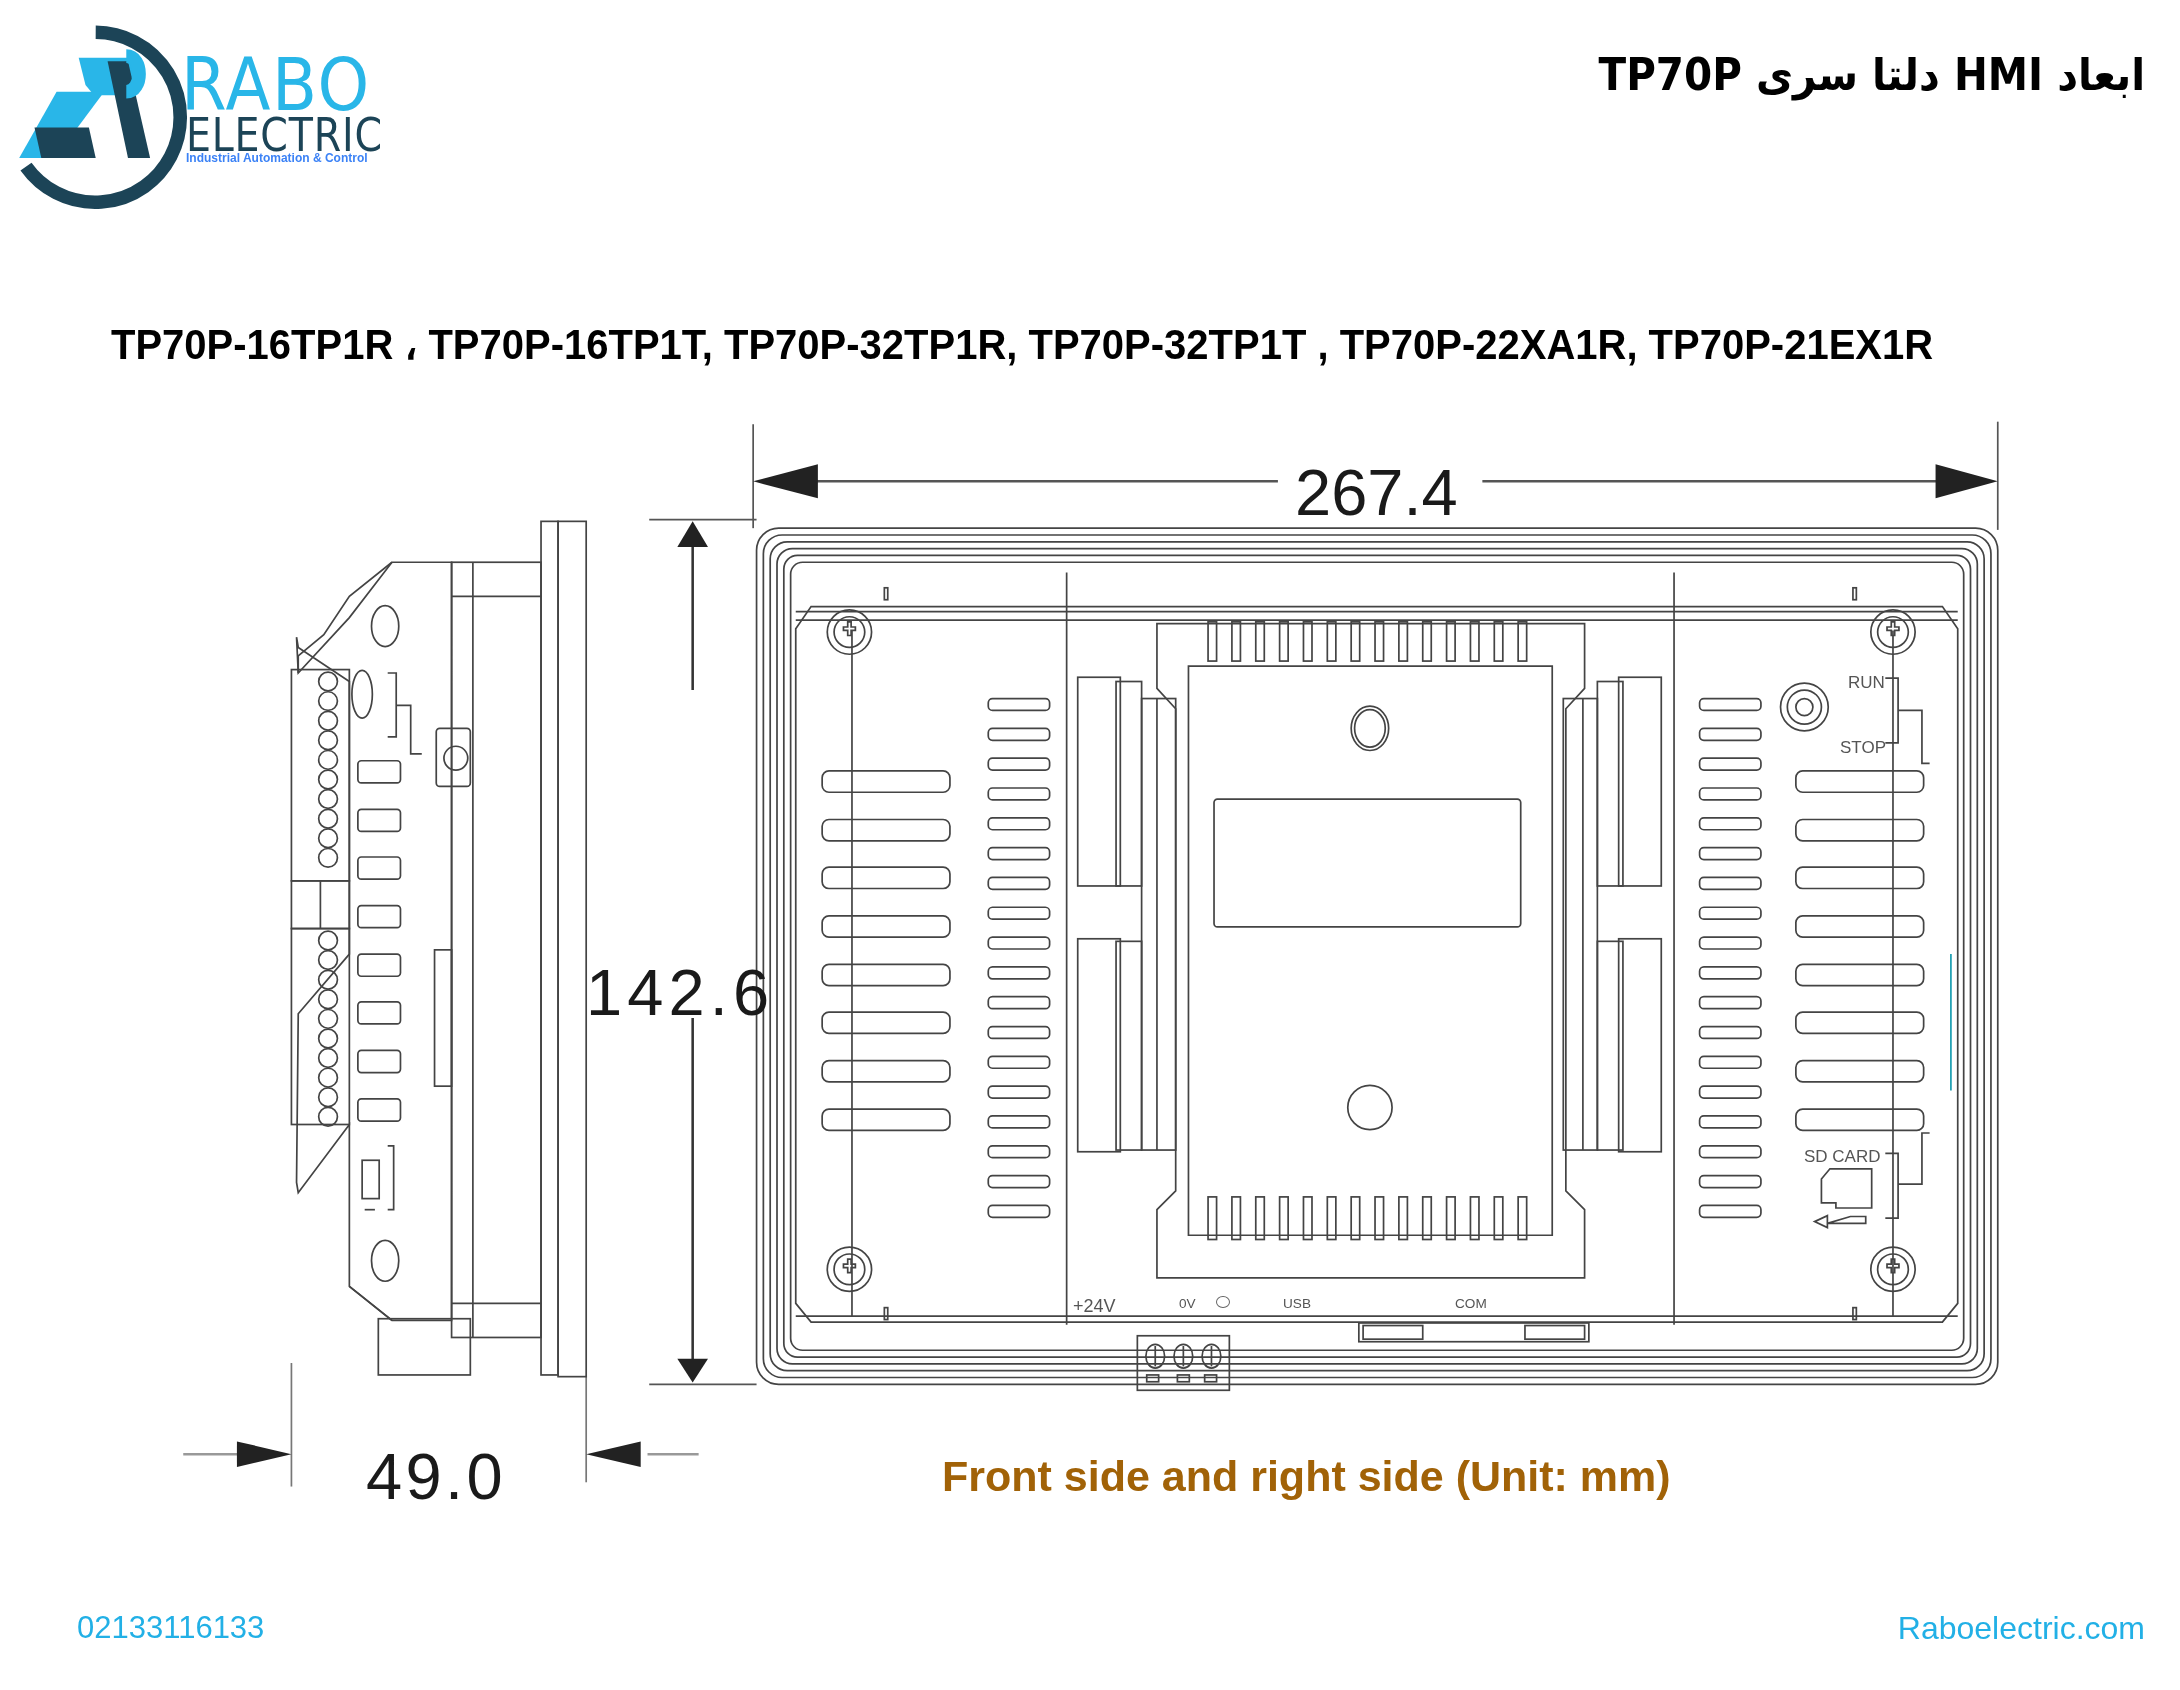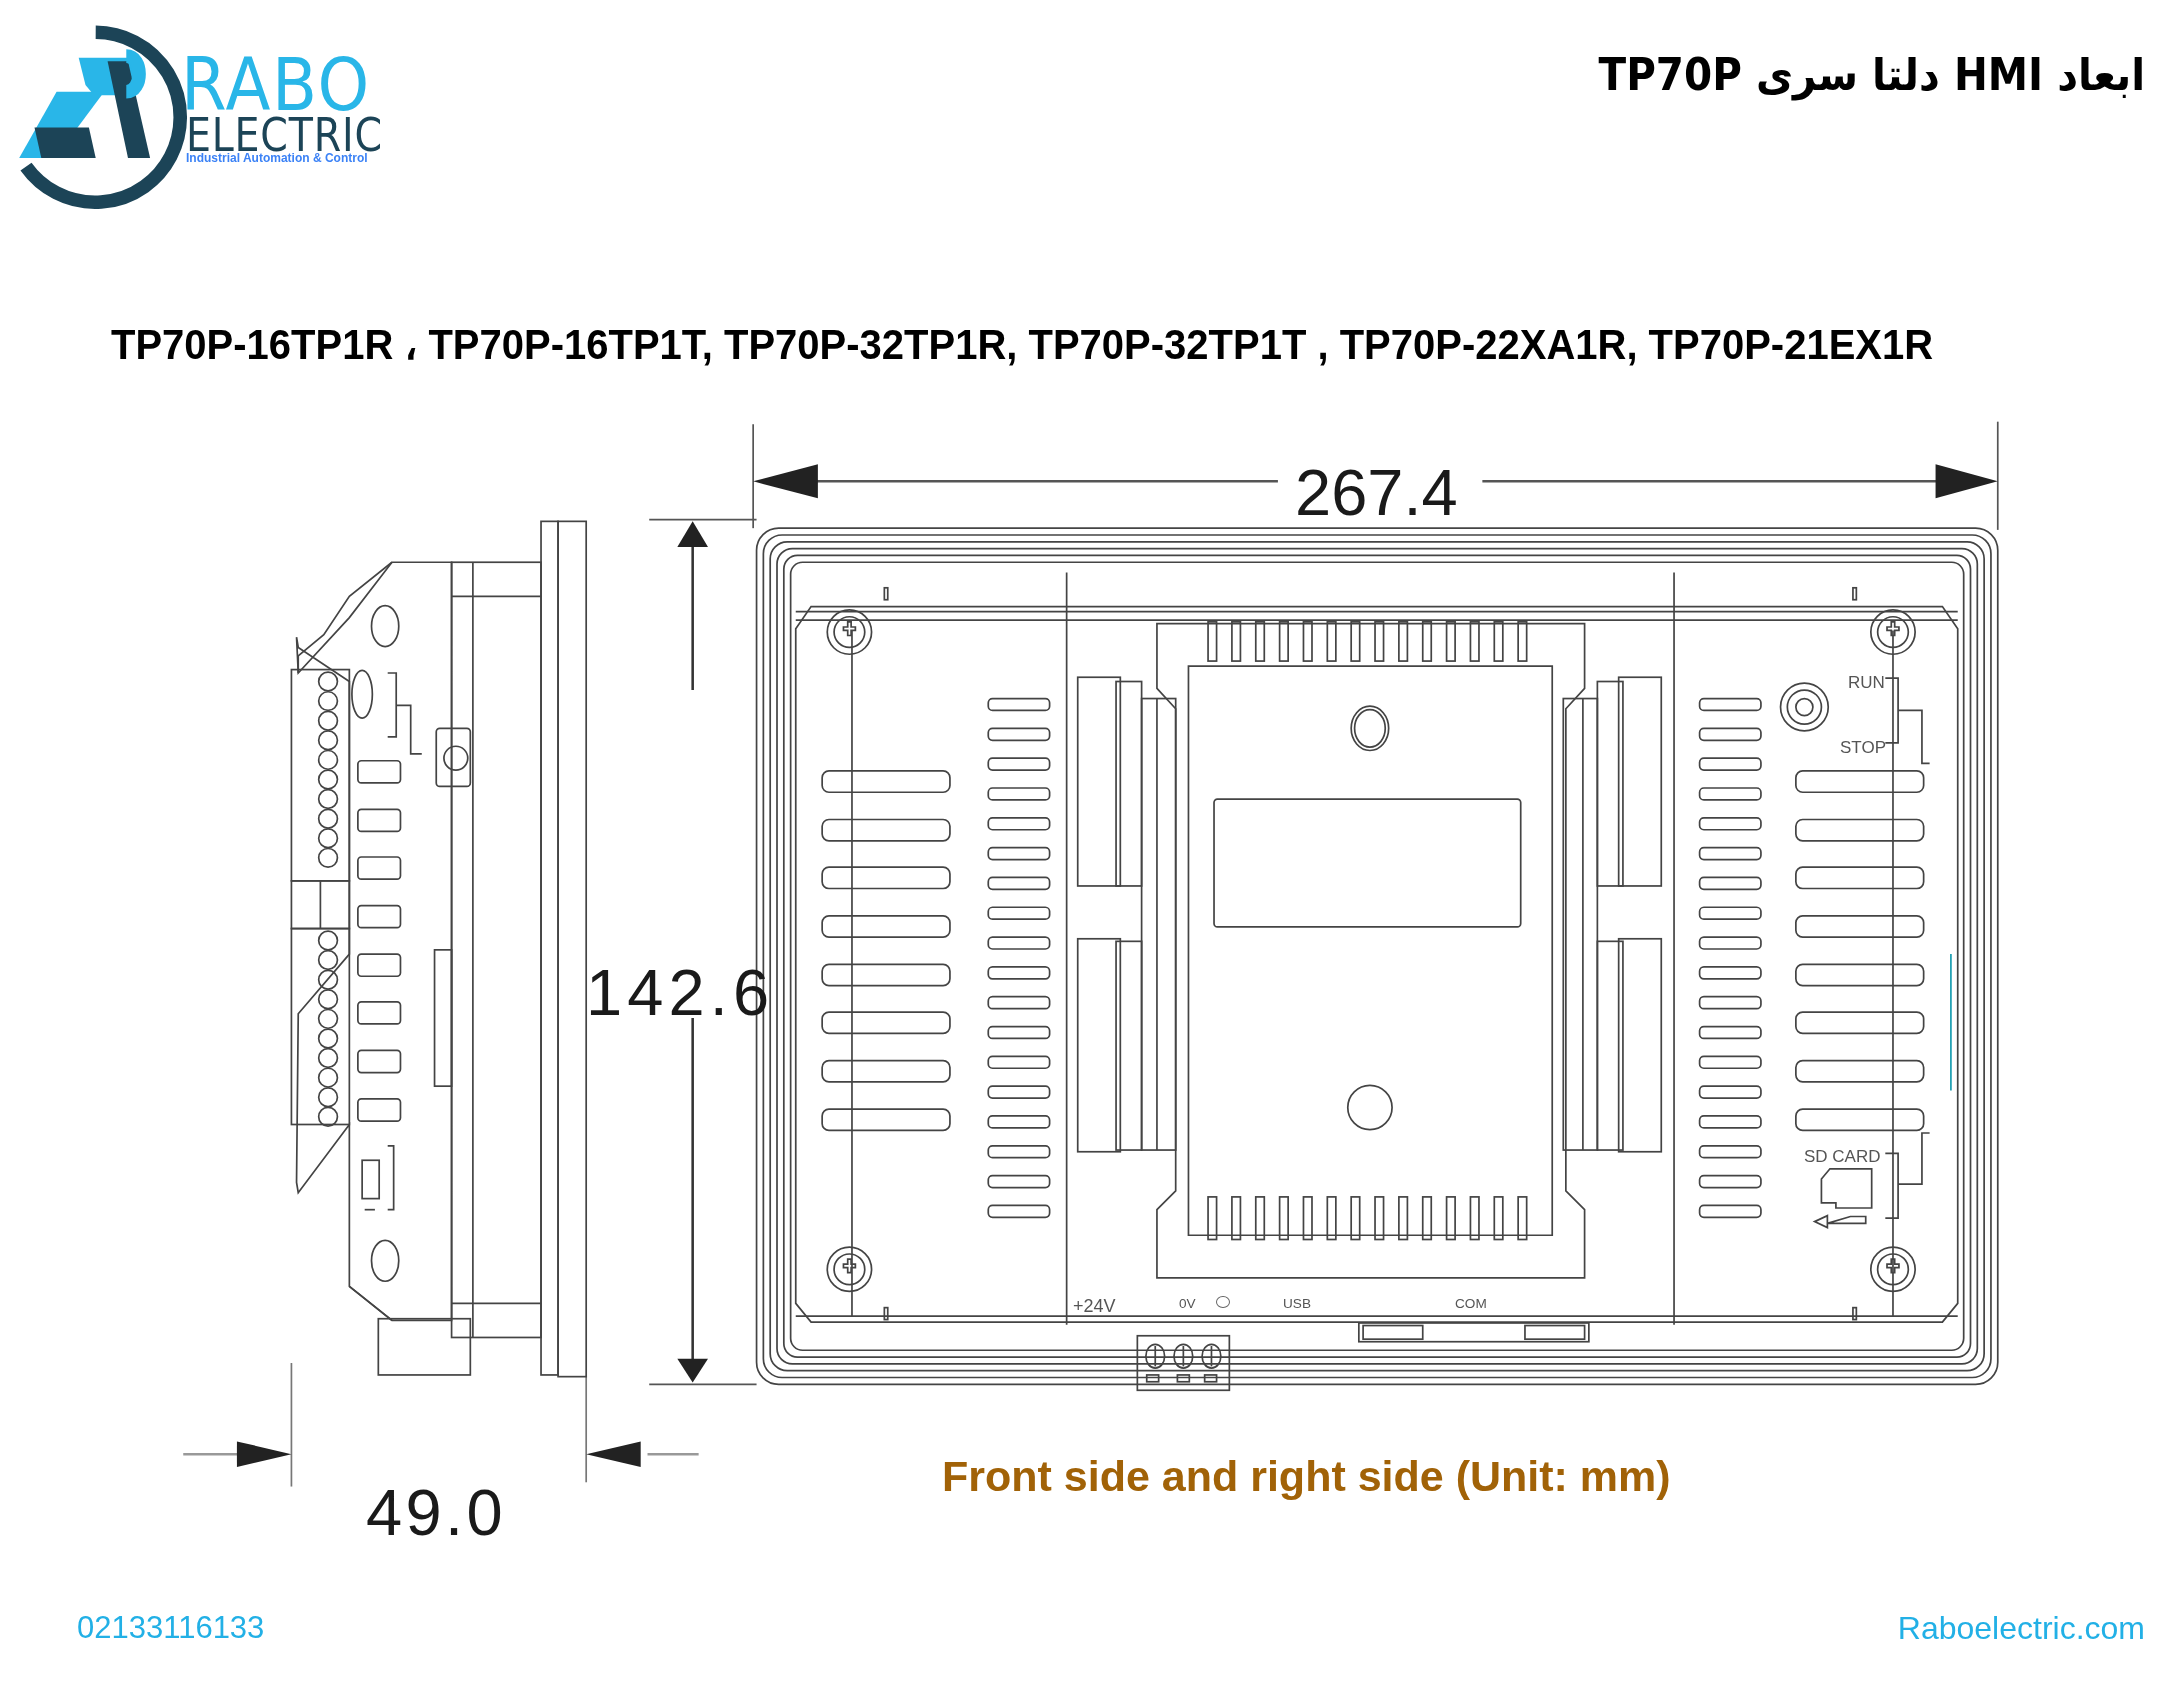--- a/index.html
+++ b/index.html
@@ -9,21 +9,21 @@
   .logo-electric { left:186px; top:112px; font-size:46px; color:#1c4457; line-height:1; font-family:"DejaVu Sans", sans-serif; letter-spacing:0.9px; transform:scaleX(0.86); transform-origin:left top; }
   .logo-tag { left:186px; top:151px; font-size:12px; color:#3b82f6; font-weight:700; white-space:nowrap; }
   .title { right:36px; top:49px; font-size:44px; font-weight:700; color:#000; direction:rtl; unicode-bidi:plaintext; white-space:nowrap; font-family:"DejaVu Sans", sans-serif; transform:scaleX(0.92); transform-origin:right top; }
   .models { left:111px; top:319px; width:2044px; font-size:43px; font-weight:700; color:#000; white-space:nowrap; font-family:"Liberation Sans", sans-serif; transform:scaleX(0.93); transform-origin:left top; }
   .caption { left:942px; top:1452px; font-size:43px; font-weight:700; color:#a16207; white-space:nowrap; }
   .footer-phone { left:77px; top:1610px; font-size:31px; font-weight:400; color:#22b0e6; }
   .footer-site { right:36px; top:1610px; font-size:32px; font-weight:400; color:#22b0e6; }
   .dim { font-family:"Liberation Sans", sans-serif; font-size:65px; color:#1a1a1a; line-height:1; white-space:nowrap; }
   .dim-w { left:1295px; top:460px; }
   .dim-h { left:586px; top:935px; letter-spacing:5.1px;margin-top:25px; }
-  .dim-d { left:366px; top:1444px; letter-spacing:3.4px;margin-top:36px; }
+  .dim-d { left:366px; top:1444px; letter-spacing:3.4px; }
   .lbl { font-family:"Liberation Sans", sans-serif; font-size:17px; color:#555; white-space:nowrap; }
   svg#drawing { position:absolute; left:0; top:0; }
 </style>
 </head>
 <body>
 
 <div class="abs" style="left:0;top:0;width:375px;height:221px;">
   <svg width="375" height="221" style="position:absolute;left:0;top:0" viewBox="0 0 440 260">
     <path d="M112 38 A 100 100 0 1 1 30 196" fill="none" stroke="#1c4457" stroke-width="16"></path>
     <polygon points="92,68 158,68 158,112 110,112 100,100" fill="#29b6e8"></polygon>

